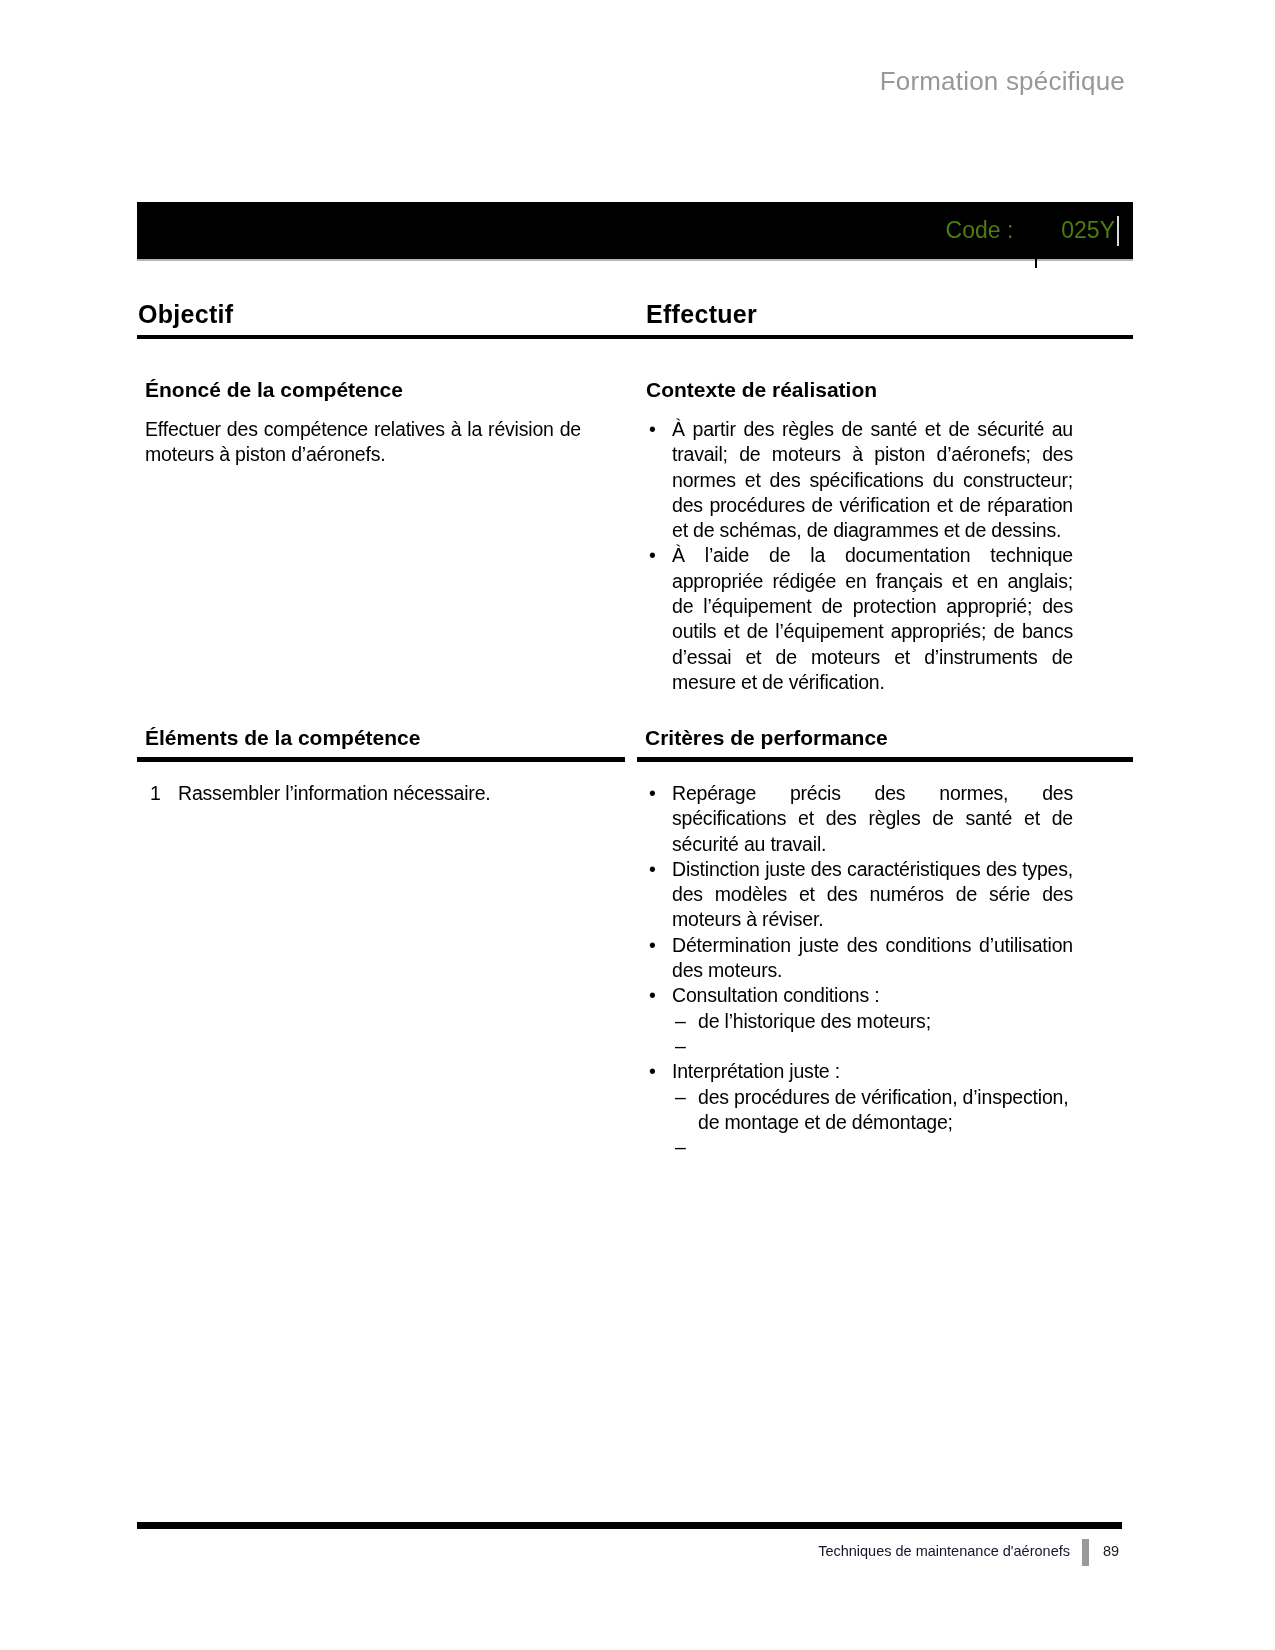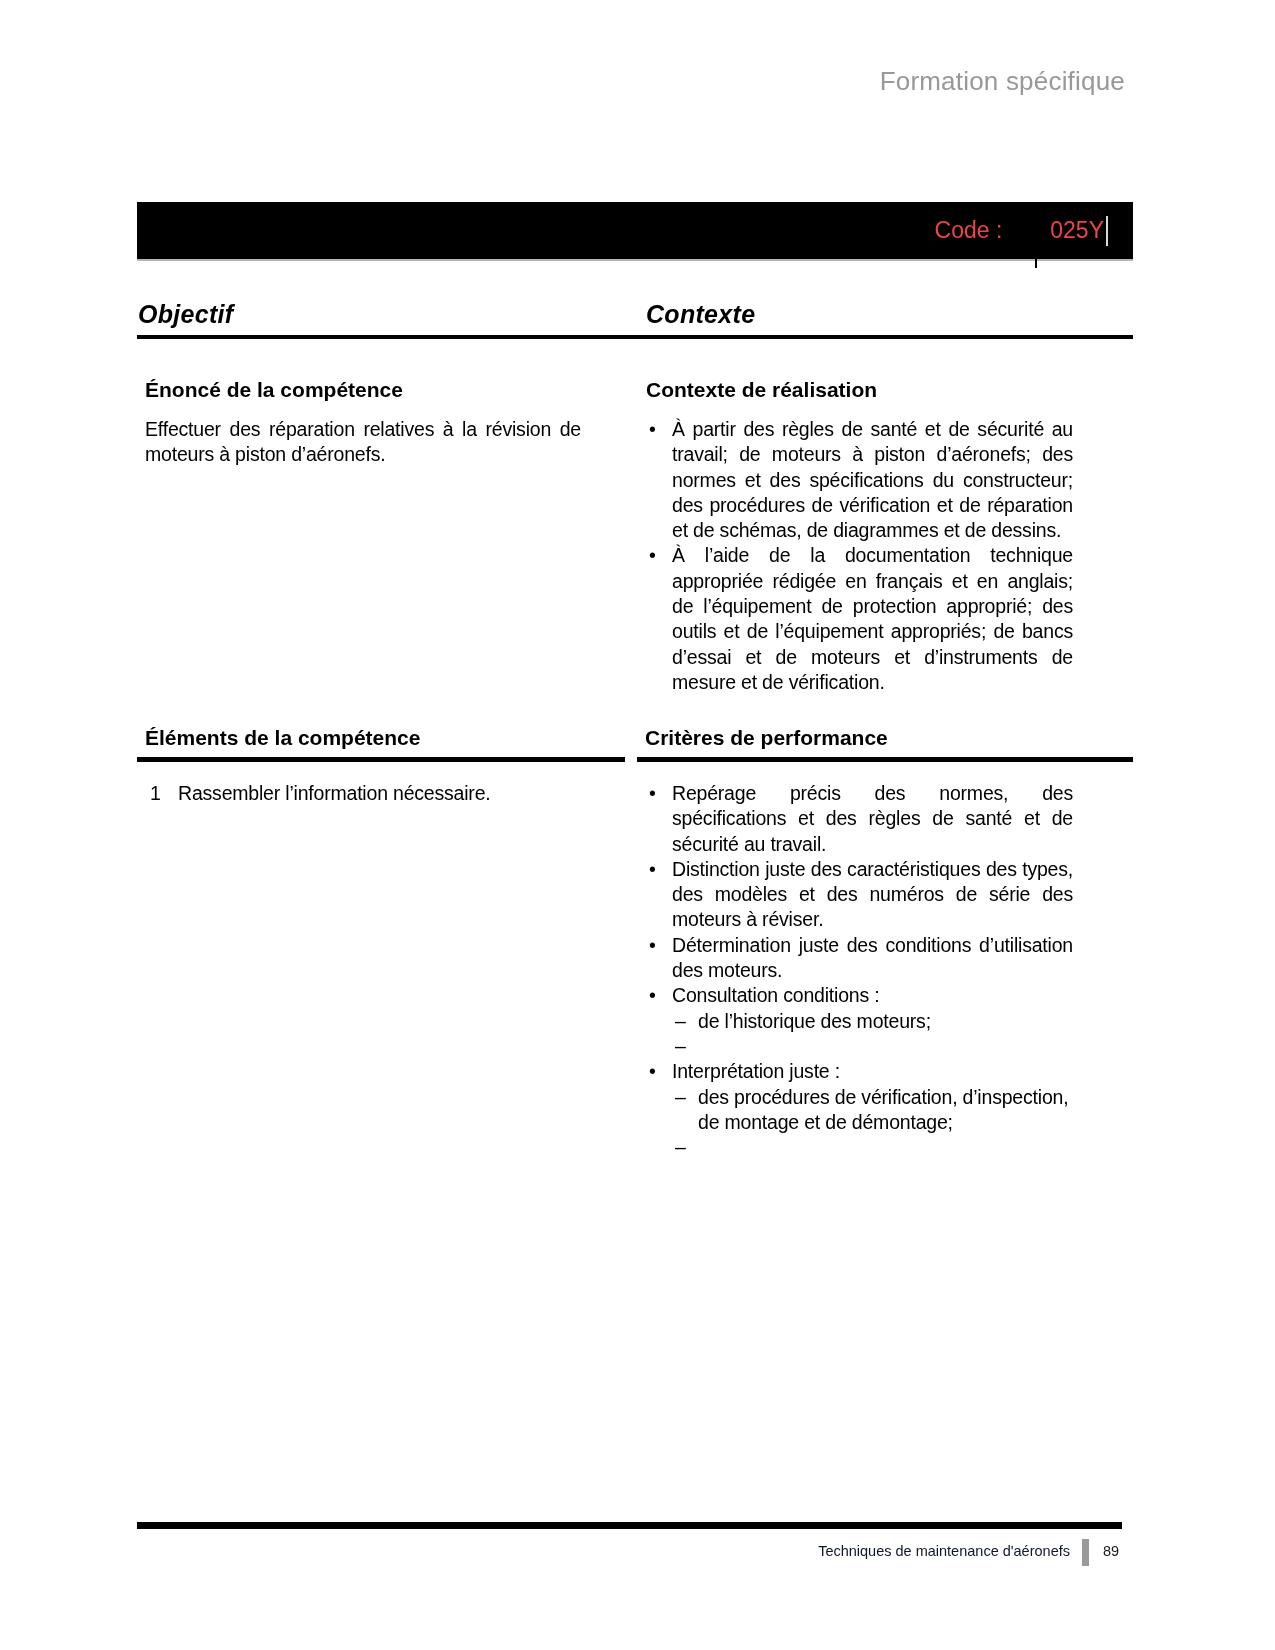--- a/index.html
+++ b/index.html
@@ -8,28 +8,28 @@
     font-family:"Liberation Sans", sans-serif; color:#000;
     overflow:hidden;
   }
   .hdr-label {
     position:absolute; top:66px; left:875px; width:250px; text-align:right;
     font-size:26px; color:#98989a; letter-spacing:0.2px;
   }
   .code-bar {
     position:absolute; left:137px; top:202px; width:996px; height:57px;
     background:#000; display:flex; align-items:center; justify-content:flex-end;
-    color:#ef4444; font-size:23px; padding-right:25px; box-sizing:border-box;
+    color:#4d7c0f; font-size:23px; padding-right:14px; box-sizing:border-box;
   }
   .code-bar .gap { width:48px; }
   .cursor { width:2px; height:30px; background:#d9d9d9; margin-left:2px; }
   .bar-underline { position:absolute; left:137px; top:259px; width:996px; height:2px; background:#b6b6b6; }
   .bar-tick { position:absolute; left:1035px; top:259px; width:2px; height:9px; background:#000; }
 
-  .col-title { position:absolute; top:300px; font-size:25px; font-weight:bold; font-style:italic; letter-spacing:0.3px; }
+  .col-title { position:absolute; top:300px; font-size:25px; font-weight:bold; letter-spacing:0.3px; }
   .col-title.left { left:138px; }
   .col-title.right { left:646px; }
   .rule1 { position:absolute; left:137px; top:335px; width:996px; height:4px; background:#000; }
 
   .sec-heading { position:absolute; font-size:21px; font-weight:bold; }
   .body-text { font-size:19.5px; line-height:25.3px; letter-spacing:-0.2px; }
 
   .enonce-heading { left:145px; top:378px; }
   .contexte-heading { left:646px; top:378px; }
   .enonce-text { position:absolute; left:145px; top:417px; width:436px; text-align:justify; }
@@ -67,27 +67,27 @@
   <div class="code-bar">
     <span>Code :</span>
     <span class="gap"></span>
     <span>025Y</span>
     <span class="cursor"></span>
   </div>
   <div class="bar-underline"></div>
   <div class="bar-tick"></div>
 
   <div class="col-title left">Objectif</div>
-  <div class="col-title right">Contexte</div>
+  <div class="col-title right">Effectuer</div>
   <div class="rule1"></div>
 
   <div class="sec-heading enonce-heading">Énoncé de la compétence</div>
   <div class="sec-heading contexte-heading">Contexte de réalisation</div>
 
-  <div class="enonce-text body-text">Effectuer des réparation relatives à la révision de moteurs à piston d’aéronefs.</div>
+  <div class="enonce-text body-text">Effectuer des compétence relatives à la révision de moteurs à piston d’aéronefs.</div>
 
   <div class="blist contexte-list body-text">
     <div class="brow">
       <span class="bmark">•</span>
       <span class="btext">À partir des règles de santé et de sécurité au travail; de moteurs à piston d’aéronefs; des normes et des spécifications du constructeur; des procédures de vérification et de réparation et de schémas, de diagrammes et de dessins.</span>
     </div>
     <div class="brow">
       <span class="bmark">•</span>
       <span class="btext">À l’aide de la documentation technique appropriée rédigée en français et en anglais; de l’équipement de protection approprié; des outils et de l’équipement appropriés; de bancs d’essai et de moteurs et d’instruments de mesure et de vérification.</span>
     </div>

